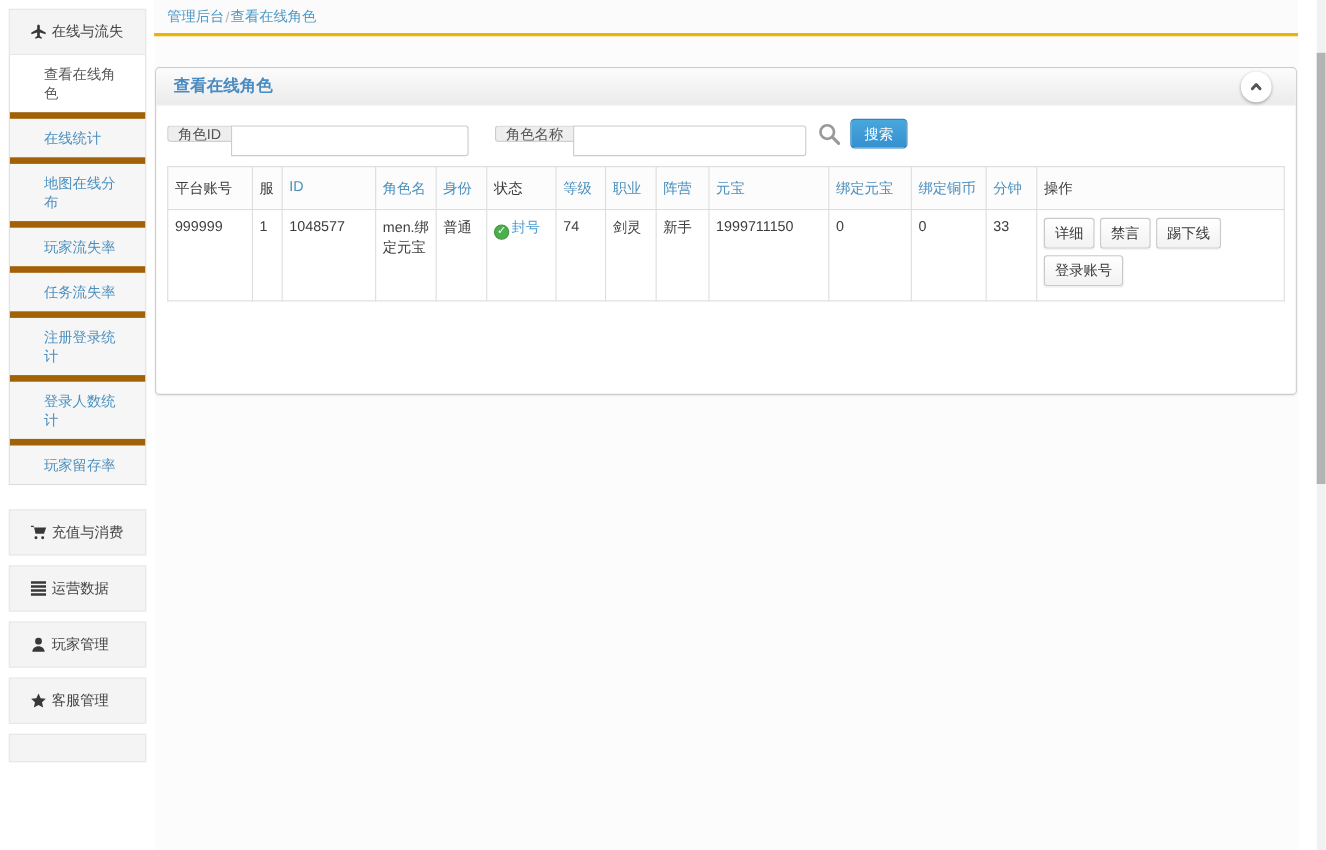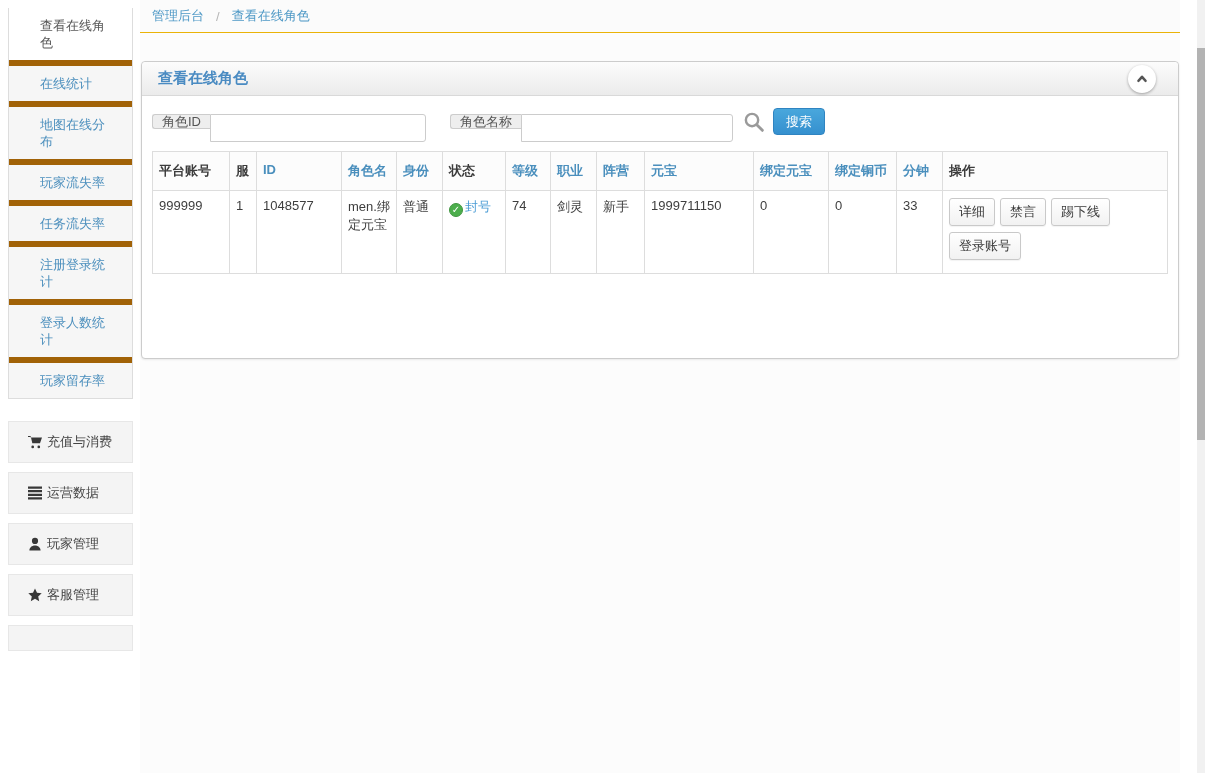--- a/index.html
+++ b/index.html
@@ -24,22 +24,22 @@
   .submenu li {
     padding:9px 15px 9px 31px; font-size:13px; line-height:17px;
     color:#4c8fbd; background:#f6f6f6; border-top:6px solid #a16207; cursor:pointer;
   }
   .submenu li:first-child { border-top:none; }
   .submenu li.active { background:#fff; color:#585858; }
 
   
   .main { position:absolute; left:140px; top:0; width:1040px; height:773px; background:#fcfcfc; }
   .breadcrumbs {
-    height:33px; display:flex; align-items:center; gap:12px;
-    padding:0 12px; background:#fbfbfb; border-bottom:1px solid #eab308; font-size:13px;
+    height:33px; display:flex; align-items:center; gap:1px;
+    padding:0 12px; background:#fbfbfb; border-bottom:3px solid #eab308; font-size:13px;
   }
   .crumb { color:#4f99c6; cursor:pointer; }
   .crumb-sep { color:#b5b5b5; }
 
   .content { padding:28px 1px 0 1px; }
   .panel {
     background:#fff; border:1px solid #ccc; border-radius:4px;
     box-shadow:0 1px 2px rgba(0,0,0,0.08);
   }
   .panel-header {
@@ -77,21 +77,21 @@
   }
 
   
   .data-table {
     width:100%; border-collapse:collapse; margin-top:16px;
     font-size:13px; table-layout:fixed; background:#fff;
   }
   .data-table th, .data-table td {
     border:1px solid #ddd; padding:10px 6px; text-align:left; vertical-align:top;
   }
-  .data-table th { color:#3c3c3c; font-weight:bold; background:#fcfcfc; white-space:nowrap; }
+  .data-table th { color:#3c3c3c; font-weight:normal; background:#fcfcfc; white-space:nowrap; }
   .data-table th.sortable { color:#4a8fbd; cursor:pointer; }
   .data-table td { color:#3e3e3e; padding:7px 6px; word-wrap:break-word; }
   .status-ok {
     display:inline-flex; width:14px; height:14px; border-radius:50%;
     background:#4cae4c; border:1px solid #419641; color:#fff; font-size:10px;
     align-items:center; justify-content:center; margin-right:2px; vertical-align:-2px;
   }
   .link-blue { color:#4b9cd5; cursor:pointer; }
   .action-btn {
     padding:4px 9px; margin:0 5px 6px 0;
@@ -102,20 +102,28 @@
 
   
   .scroll-track { position:absolute; right:0; top:0; width:8px; height:773px; background:#f1f1f1; }
   .scroll-thumb { position:absolute; left:0; top:48px; width:8px; height:392px; background:#b3b3b3; }
 </style>
 </head>
 <body>
 
 <nav class="sidebar">
 
+  <div class="nav-cat has-sub">
+    <span class="cat-icon">
+      <svg viewBox="0 0 14 15">
+          <path d="M7 0 L8.3 1.2 L8.3 4.8 L14 8.2 L14 9.8 L8.3 8.2 L8.3 11.5 L10.2 13 L10.2 14.2 L7 13.3 L3.8 14.2 L3.8 13 L5.7 11.5 L5.7 8.2 L0 9.8 L0 8.2 L5.7 4.8 L5.7 1.2 Z"></path>
+        </svg>
+    </span>
+    <span>在线与流失</span>
+  </div>
 
   <ul class="submenu">
     <li class="active"><span>查看在线角色</span></li>
     <li><span>在线统计</span></li>
     <li><span>地图在线分布</span></li>
     <li><span>玩家流失率</span></li>
     <li><span>任务流失率</span></li>
     <li><span>注册登录统计</span></li>
     <li><span>登录人数统计</span></li>
     <li><span>玩家留存率</span></li>

